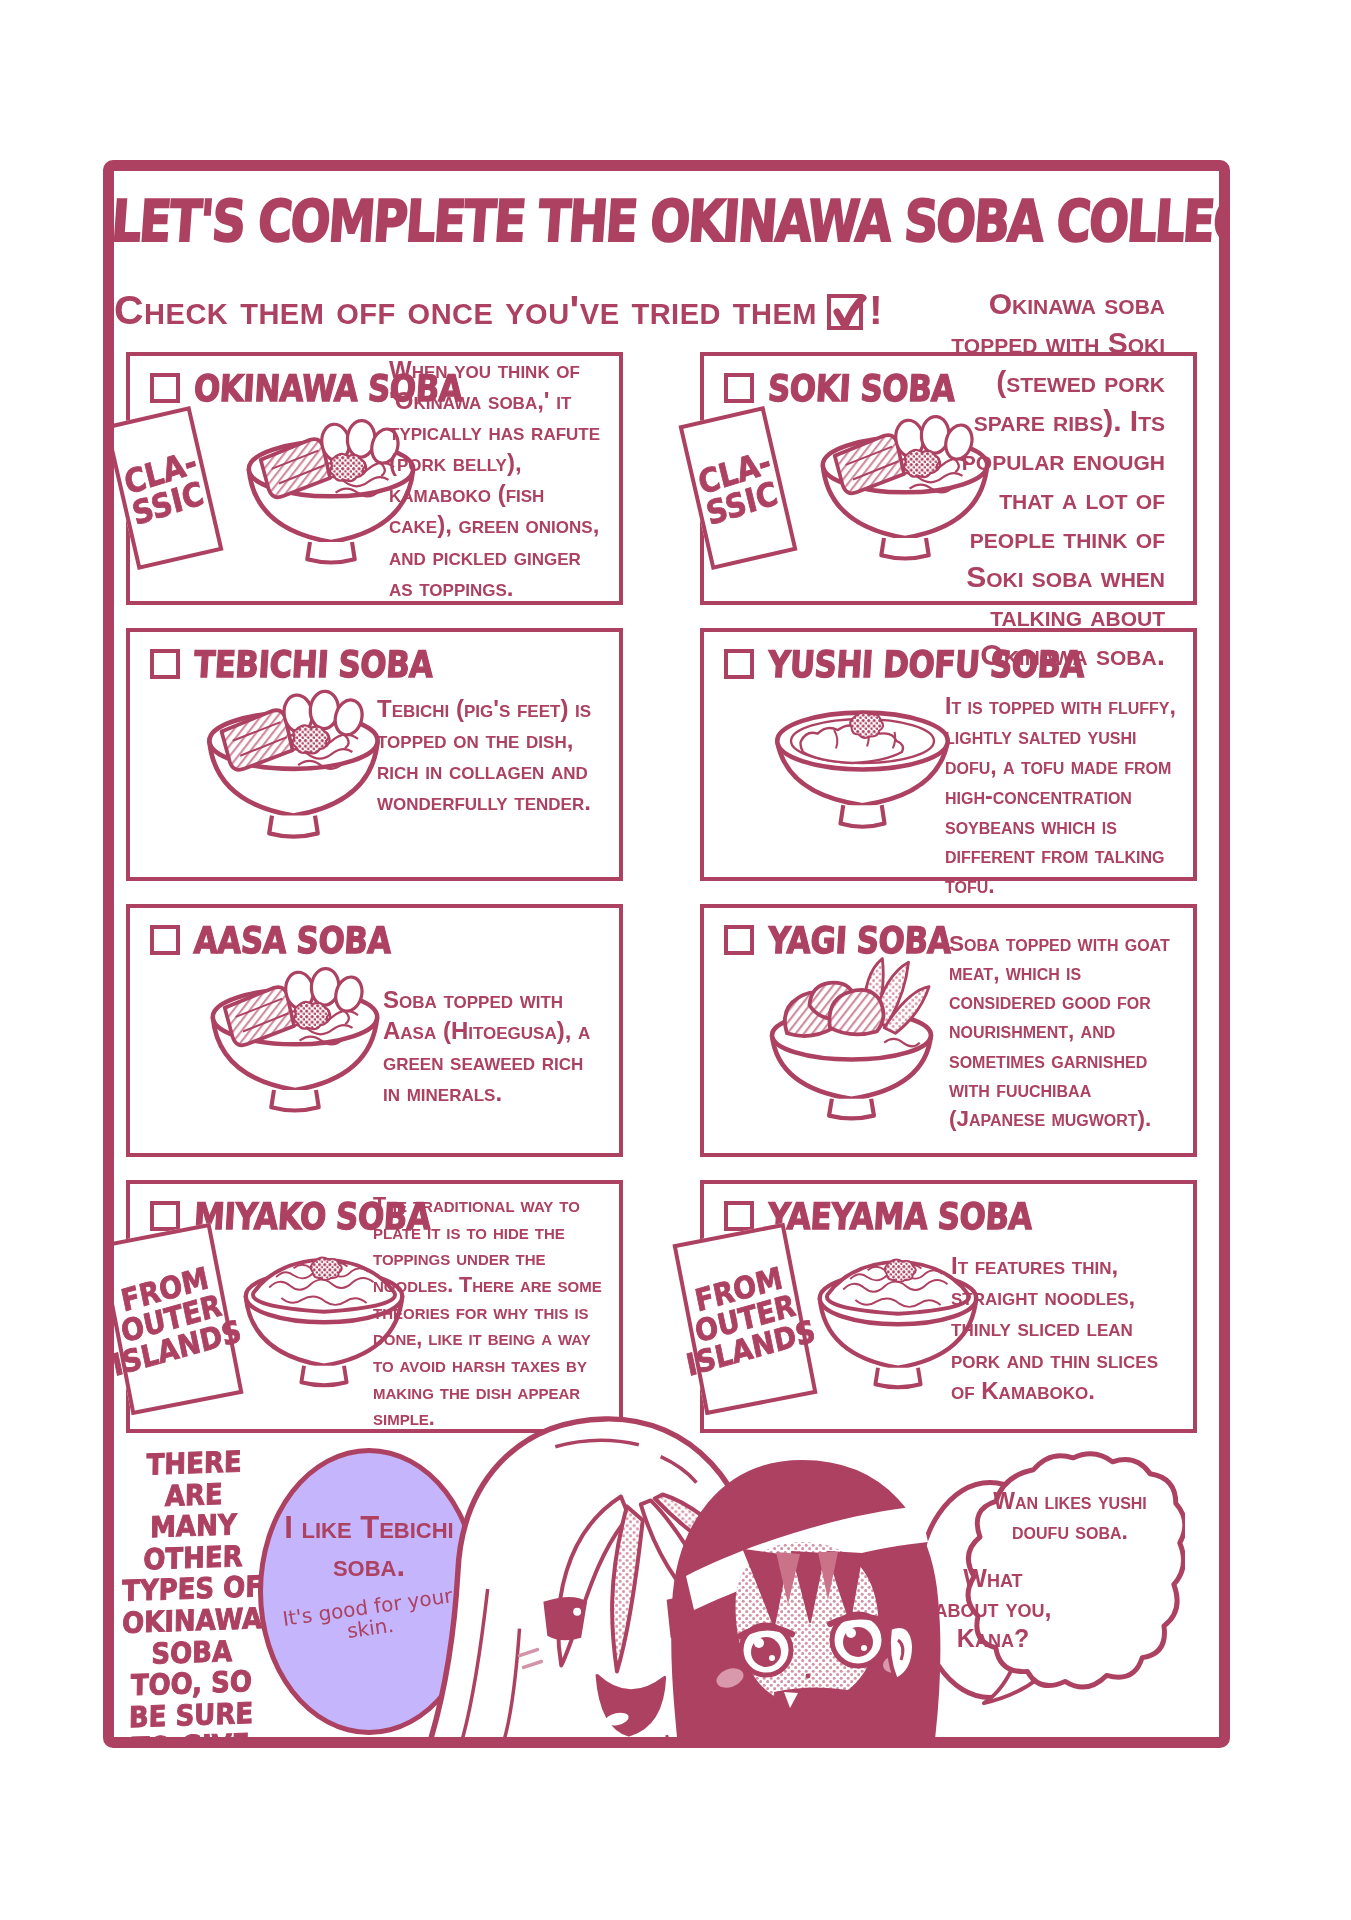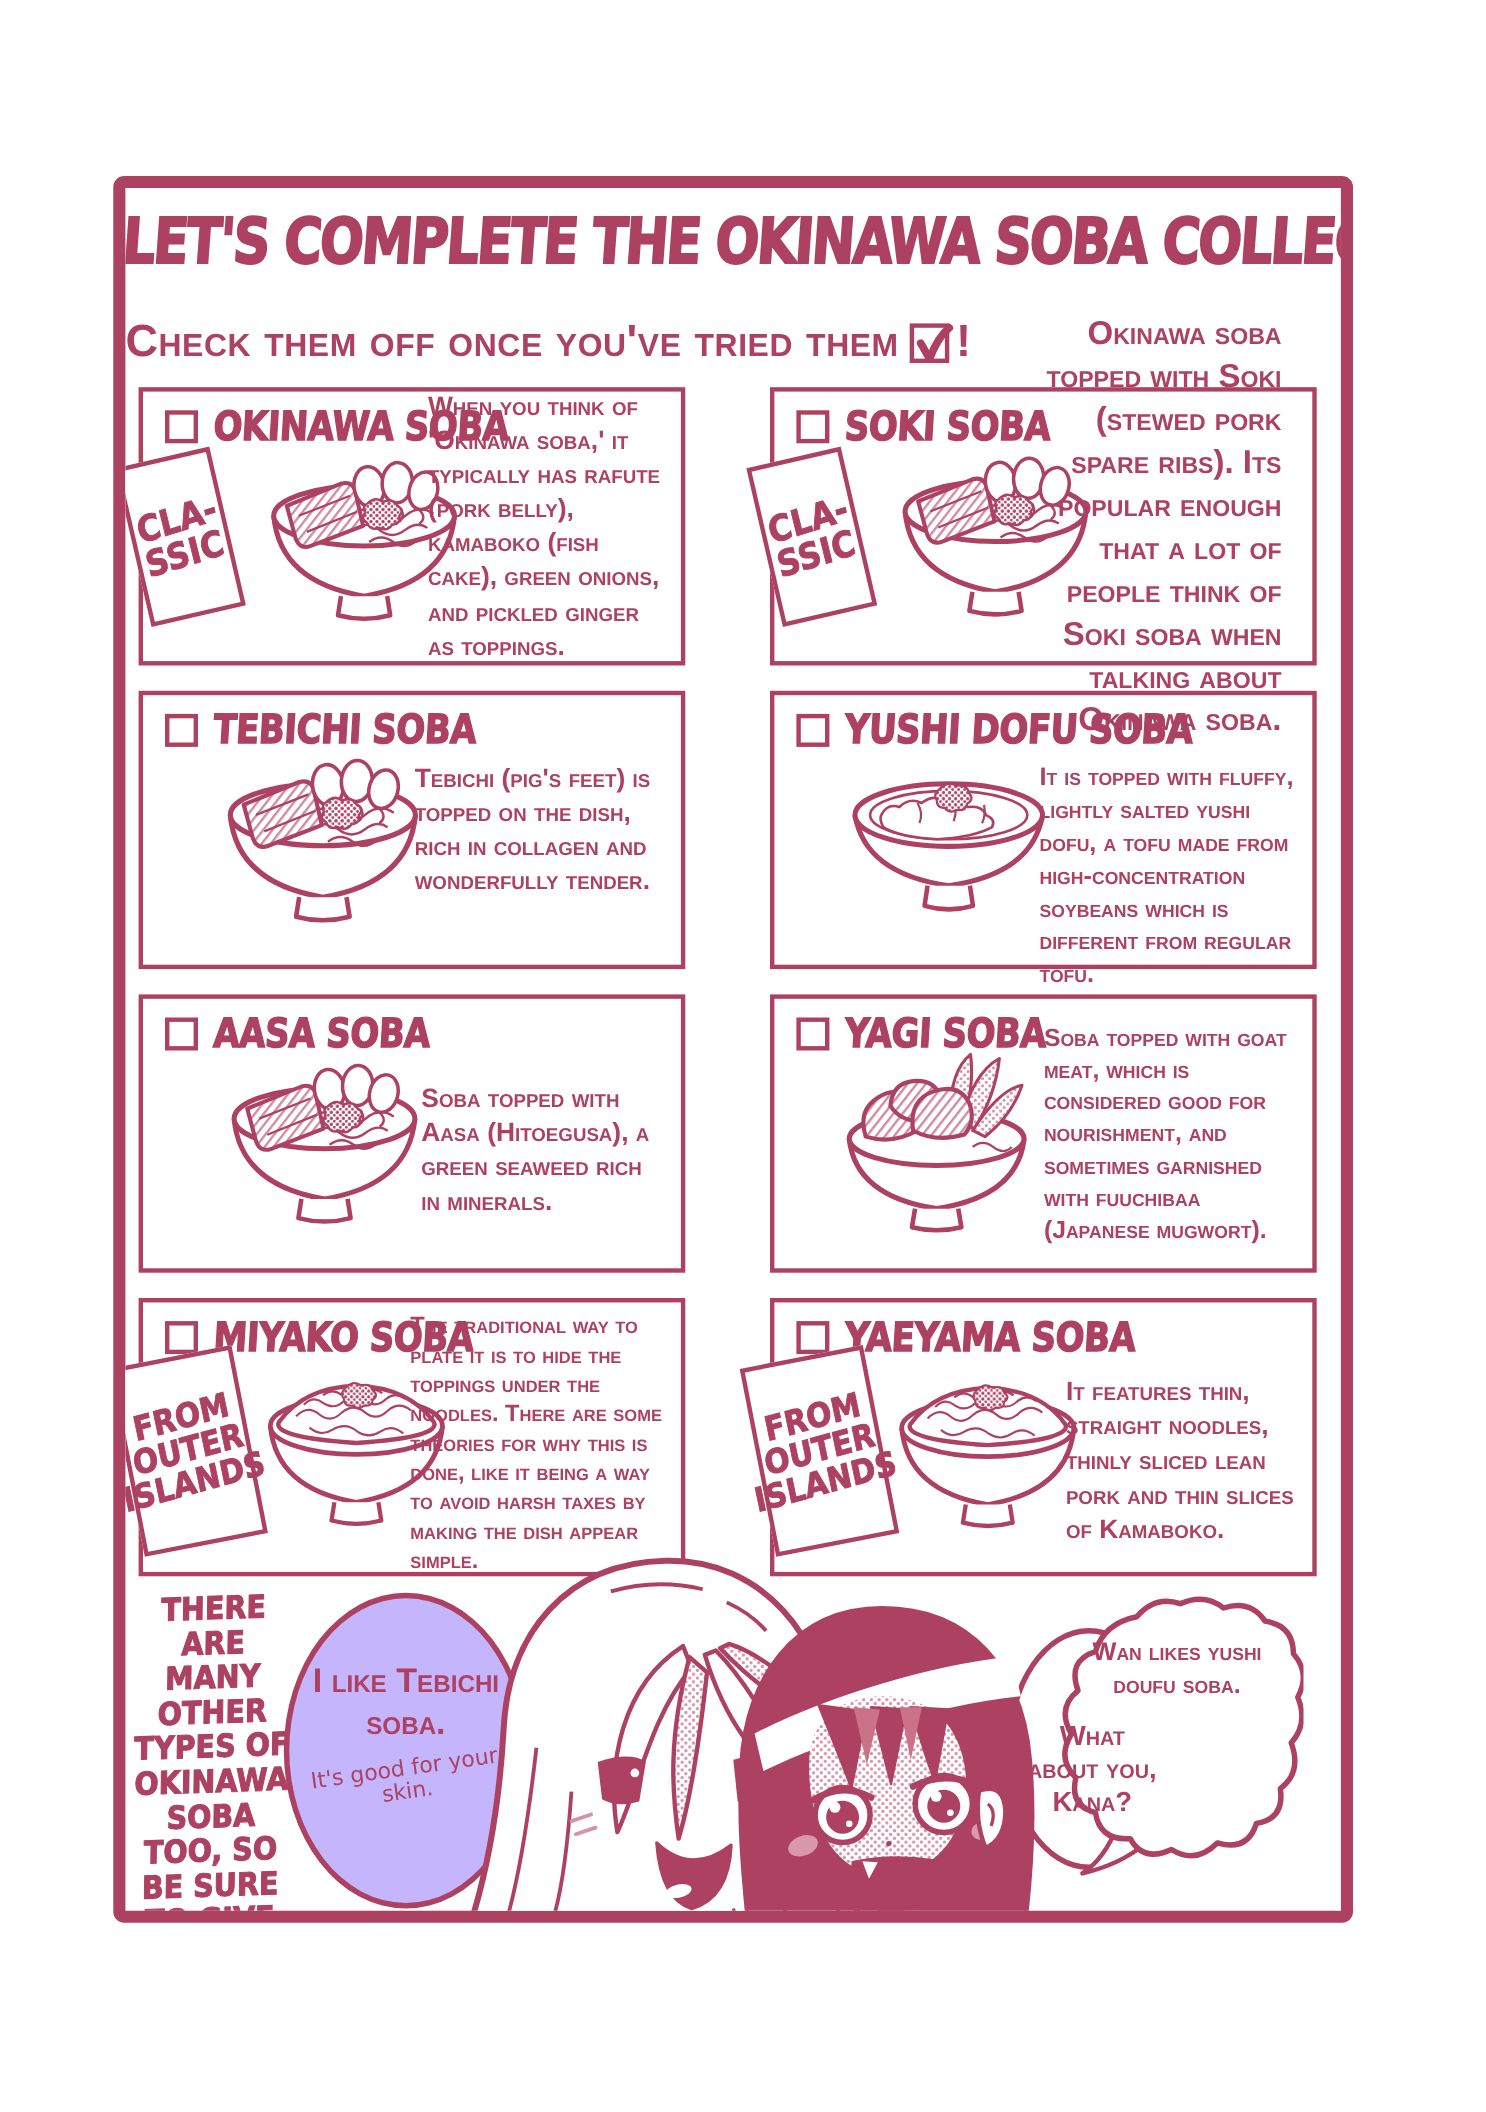--- a/index.html
+++ b/index.html
@@ -65,21 +65,21 @@
     position:absolute;font-weight:bold;font-variant:small-caps;color:var(--accent);
     font-size:24px;line-height:1.3;z-index:2;
   }
   .c1 .desc{right:16px;top:50%;transform:translateY(-50%);width:214px;}
   .c2 .desc{right:28px;top:50%;transform:translateY(-50%);width:230px;font-size:30px;text-align:right;}
   .c3 .desc{right:12px;top:50%;transform:translateY(-50%);width:230px;}
   .c4 .desc{right:8px;top:60px;width:240px;font-size:23px;}
   .c5 .desc{right:16px;top:50%;transform:translateY(-50%);width:220px;margin-top:15px;}
   .c6 .desc{right:8px;top:50%;transform:translateY(-50%);width:236px;font-size:22.5px;}
   .c7 .desc{right:6px;top:8px;width:240px;font-size:21.5px;line-height:1.24;}
-  .c8 .desc{right:4px;top:66px;width:220px;margin-left:25px;}
+  .c8 .desc{right:22px;top:66px;width:220px;margin-left:25px;}
 
   .bowl{position:absolute;z-index:1;color:var(--accent);}
   .c1 .bowl{left:96px;top:56px;width:210px;height:165px;}
   .c2 .bowl{left:96px;top:52px;width:210px;height:165px;}
   .c3 .bowl{left:56px;top:50px;width:215px;height:170px;}
   .c4 .bowl{left:46px;top:54px;width:225px;height:165px;}
   .c5 .bowl{left:60px;top:52px;width:210px;height:165px;}
   .c6 .bowl{left:40px;top:30px;width:215px;height:200px;}
   .c7 .bowl{left:94px;top:54px;width:200px;height:165px;}
   .c8 .bowl{left:94px;top:56px;width:200px;height:165px;}
@@ -273,21 +273,21 @@
     </section>
 
     <section class="card c4 pos-c4">
       <div class="card-head">
         <span class="cb"></span>
         <h2 class="card-title display">YUSHI DOFU SOBA</h2>
       </div>
       <svg class="bowl" viewBox="0 0 230 180">
           <use href="#bowl-tofu"></use>
         </svg>
-      <p class="desc">It is topped with fluffy, lightly salted yushi dofu, a tofu made from high-concentration soybeans which is different from regular tofu.</p>
+      <p class="desc">It is topped with fluffy, lightly salted yushi dofu, a tofu made from high-concentration soybeans which is different from talking tofu.</p>
     </section>
 
     <section class="card c5 pos-c5">
       <div class="card-head">
         <span class="cb"></span>
         <h2 class="card-title display">AASA SOBA</h2>
       </div>
       <svg class="bowl" viewBox="0 0 230 180">
           <use href="#bowl-classic"></use>
         </svg>

